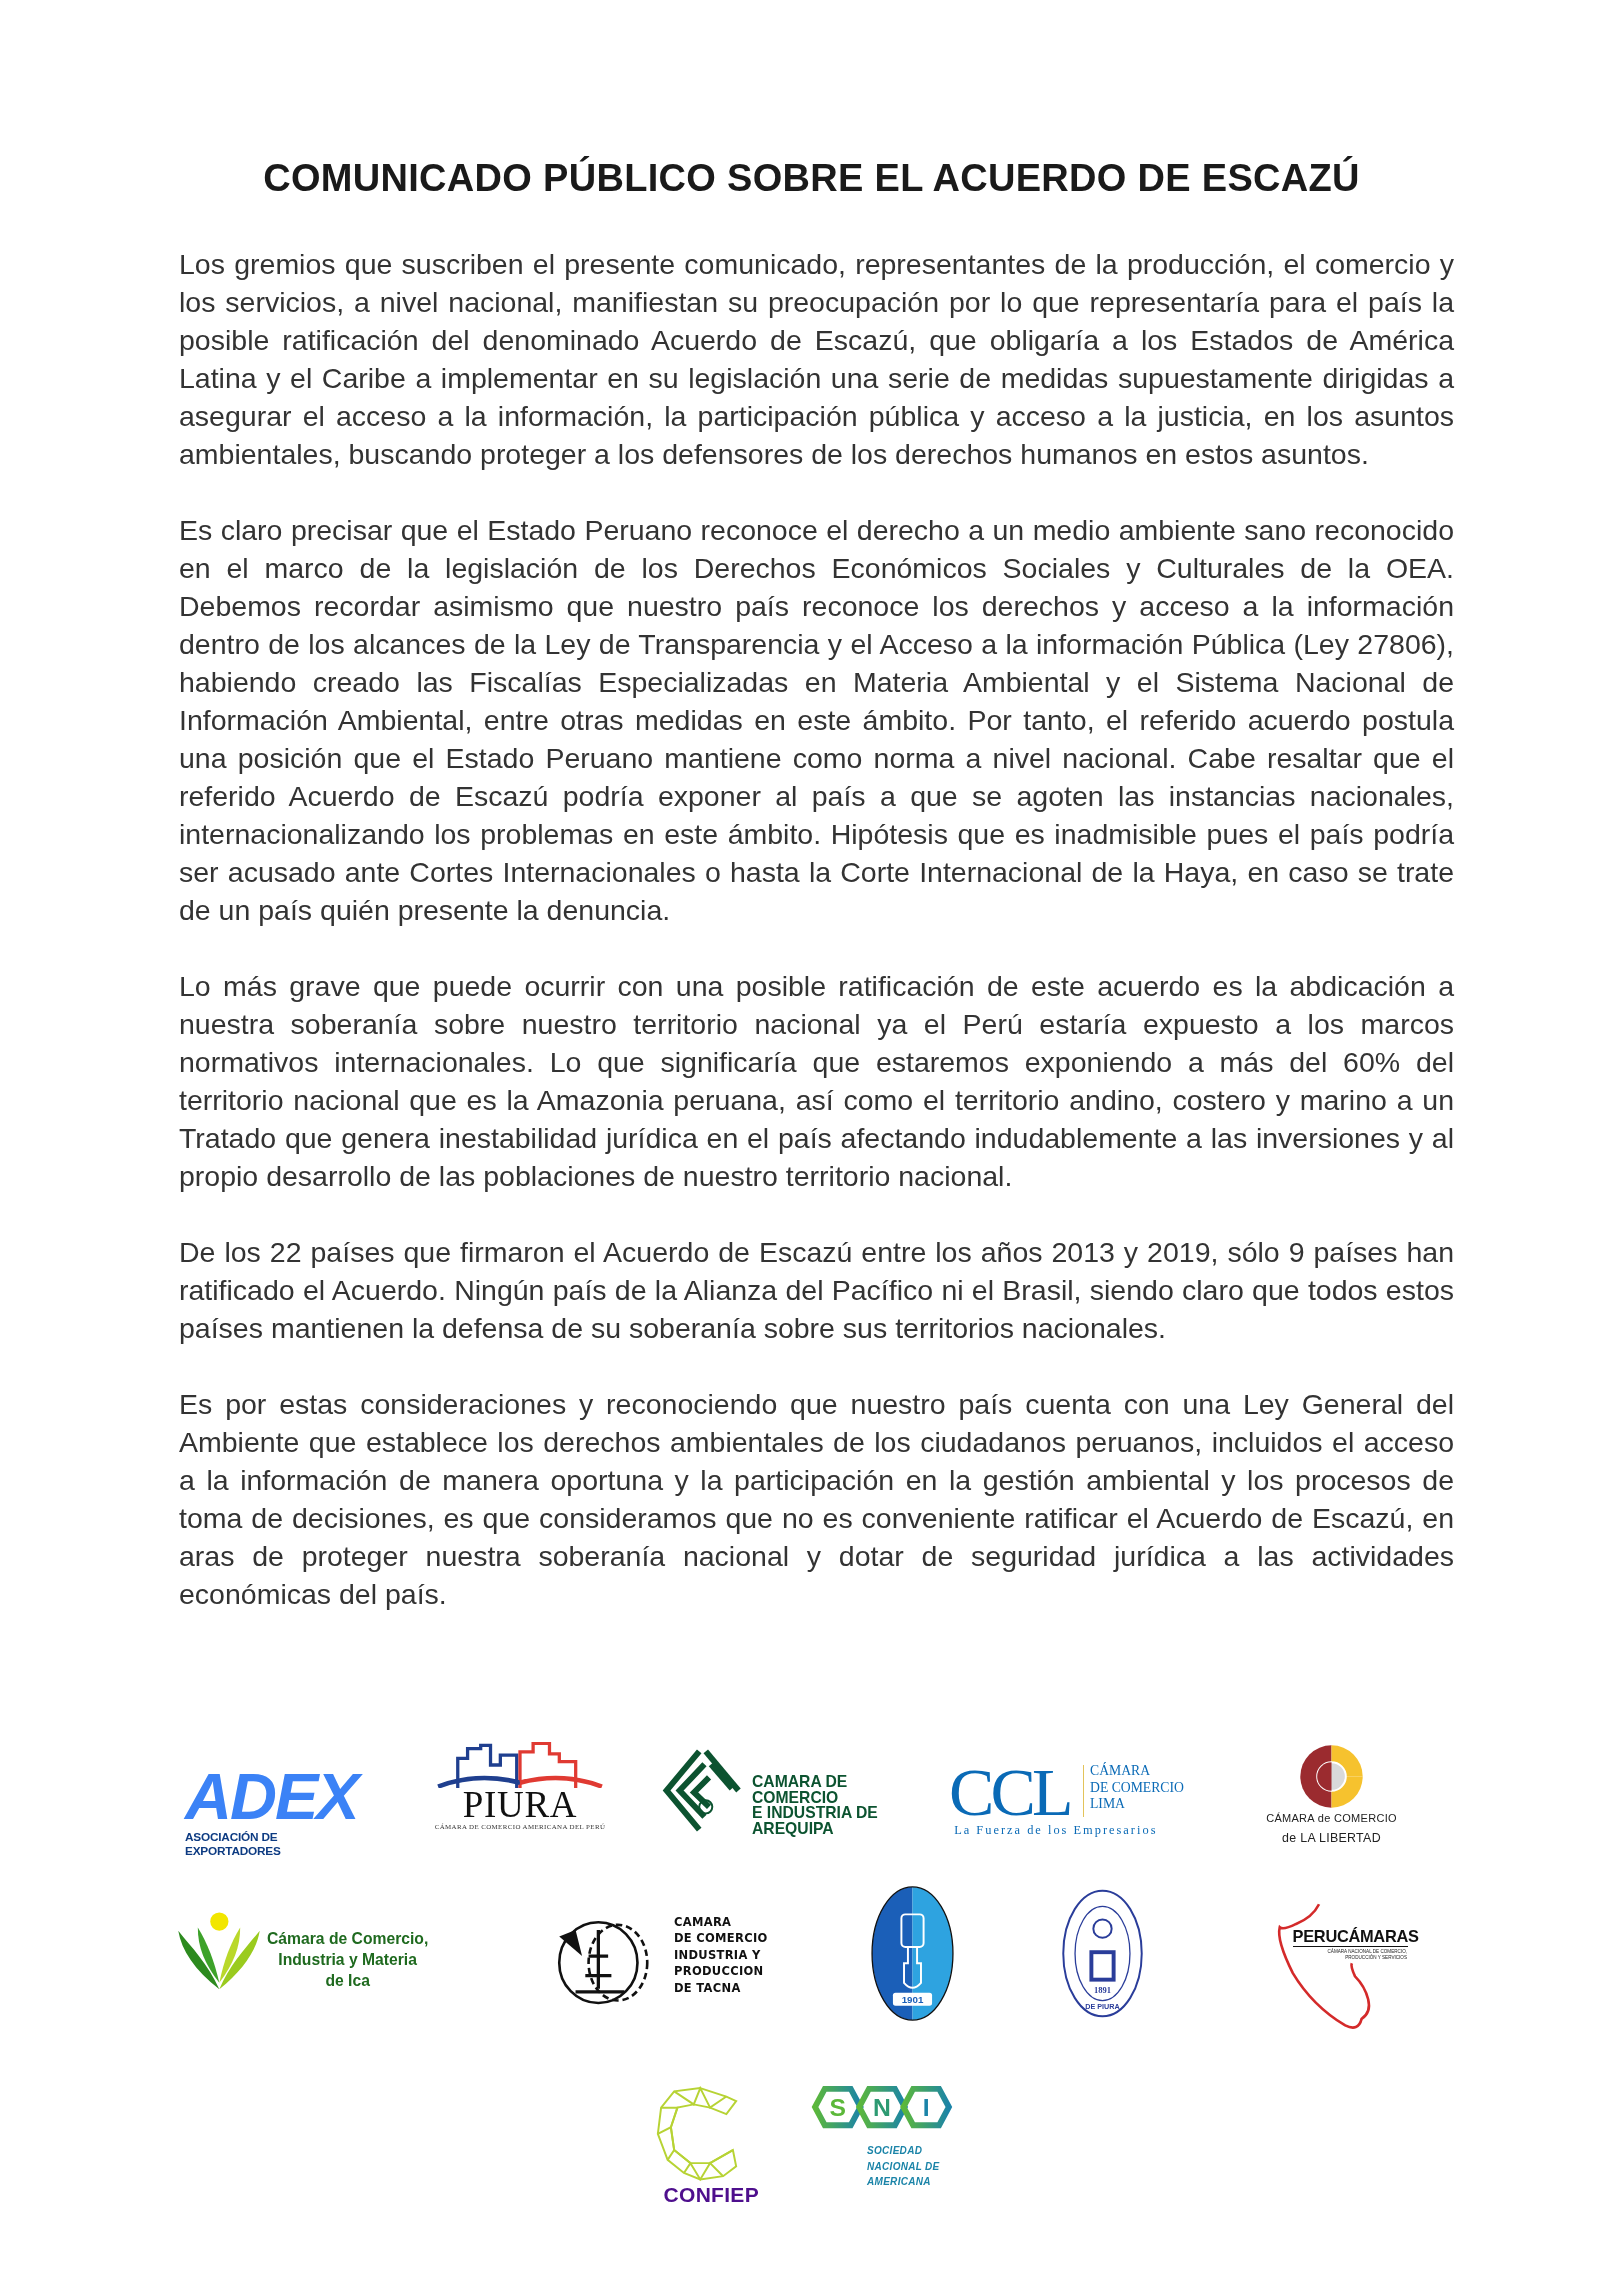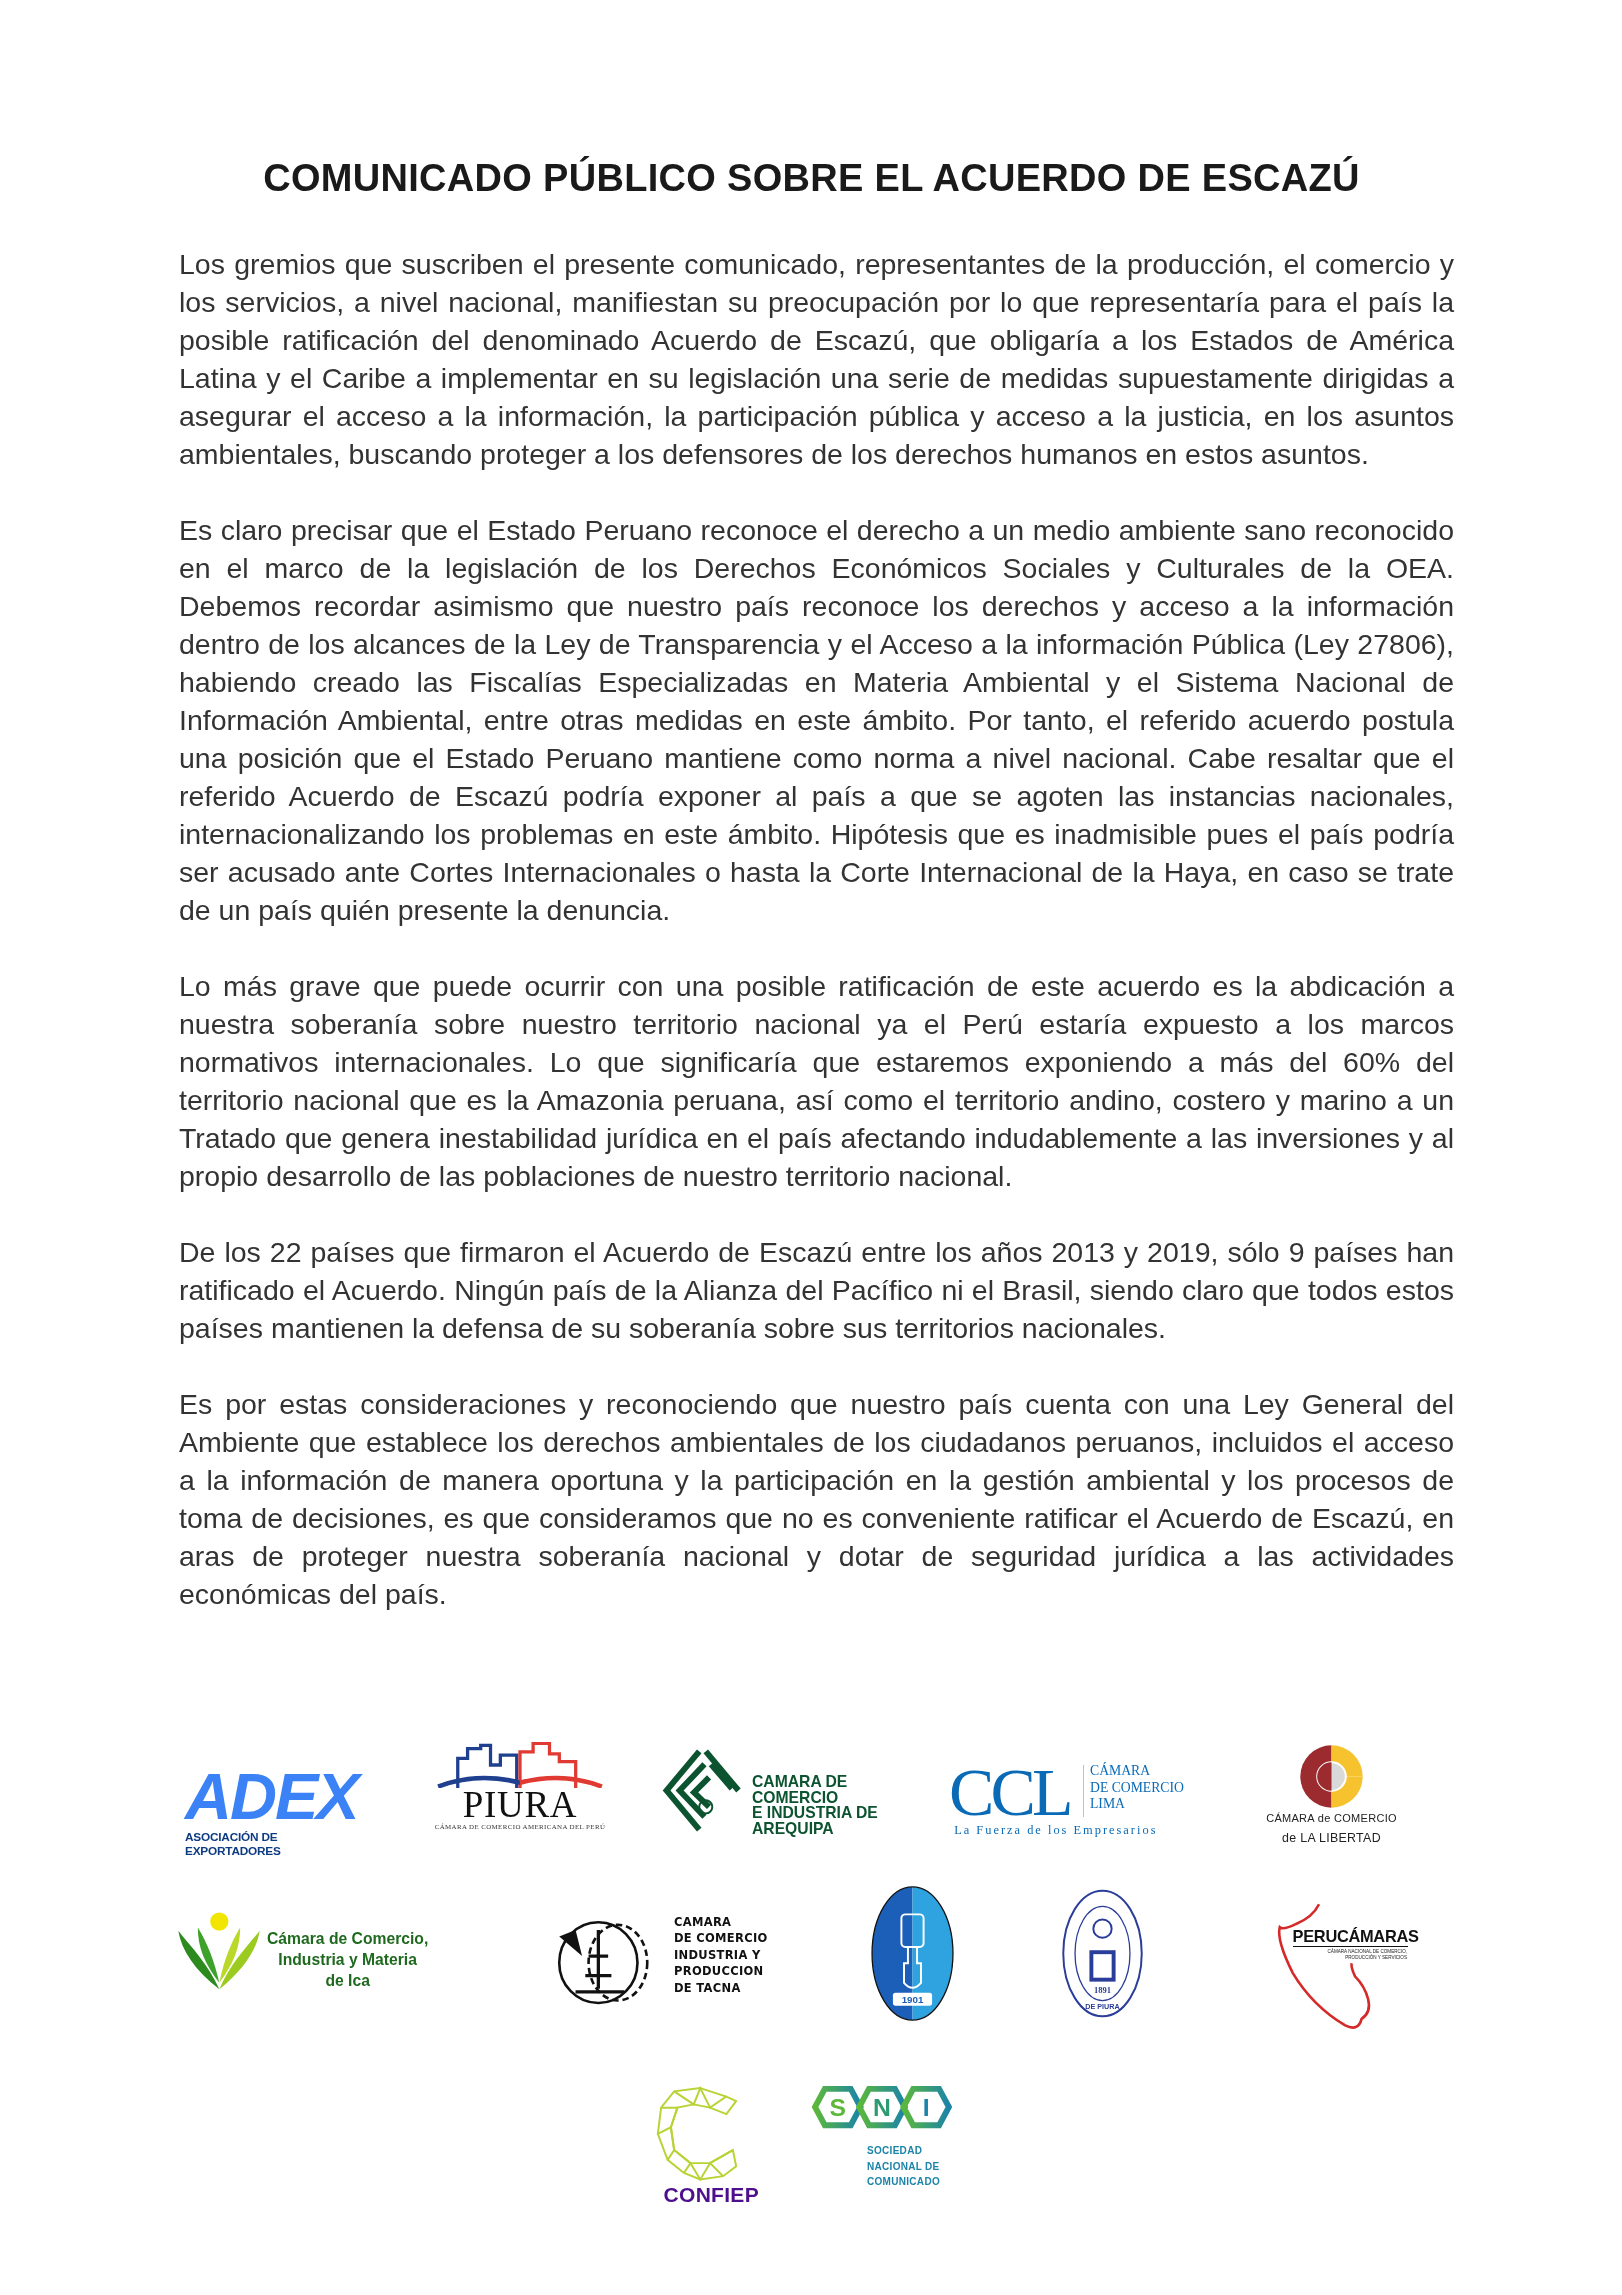--- a/index.html
+++ b/index.html
@@ -40,21 +40,21 @@
   .piura { left:1060px; top:1888px; width:85px; height:131px; }
   .perucam { left:1273px; top:1901px; width:151px; height:131px; }
   .perucam .name { position:absolute; left:19.6px; top:26px; font-family:"Liberation Sans", sans-serif; font-weight:bold; font-size:16.4px; color:#111; letter-spacing:-0.3px; }
   .perucam .line { position:absolute; left:19.6px; top:45px; width:115px; height:1.3px; background:#111; }
   .perucam .sub { position:absolute; left:39px; top:48px; font-family:"Liberation Sans", sans-serif; font-size:4.6px; line-height:5.9px; color:#222; text-align:right; width:95px; }
   
   .confiep { left:635px; top:2078px; width:124px; height:131px; text-align:center; }
   .confiep .name { position:absolute; left:0; top:105px; width:124px; font-family:"Liberation Sans", sans-serif; font-weight:bold; font-size:21px; color:#4e0f8d; letter-spacing:0.3px;text-align:right; }
   
   .sni { left:811px; top:2081px; width:151px; height:118px; }
-  .sni .txt { position:absolute; left:56px; top:62px; font-family:"Liberation Sans", sans-serif; font-weight:bold; font-size:10px; line-height:15.7px; color:#1b84a8; letter-spacing:0.3px; }
+  .sni .txt { position:absolute; left:56px; top:62px; font-family:"Liberation Sans", sans-serif; font-weight:bold; font-size:10px; line-height:15.7px; color:#1b84a8; letter-spacing:0.3px;font-style:italic; }
 </style>
 </head>
 <body>
 
 <div class="title">COMUNICADO PÚBLICO SOBRE EL ACUERDO DE ESCAZÚ</div>
 
 <div class="body">
   <p>Los gremios que suscriben el presente comunicado, representantes de la producción, el comercio y los servicios, a nivel nacional, manifiestan su preocupación por lo que representaría para el país la posible ratificación del denominado Acuerdo de Escazú, que obligaría a los Estados de América Latina y el Caribe a implementar en su legislación una serie de medidas supuestamente dirigidas a asegurar el acceso a la información, la participación pública y acceso a la justicia,  en los asuntos ambientales, buscando proteger a los defensores de los derechos humanos en estos asuntos.</p>
   <p>Es claro precisar que el Estado Peruano reconoce el derecho a un medio ambiente sano reconocido en el marco de la legislación de los Derechos Económicos Sociales y Culturales de la OEA. Debemos recordar asimismo que nuestro país reconoce los derechos y acceso a la información dentro de los alcances de la Ley de Transparencia y el Acceso a la información Pública (Ley 27806), habiendo creado las Fiscalías Especializadas en Materia Ambiental y el Sistema Nacional de Información Ambiental, entre otras medidas en este ámbito. Por tanto, el referido acuerdo postula una posición que el Estado Peruano mantiene como norma a nivel nacional. Cabe resaltar que el referido Acuerdo de Escazú podría exponer al país a que se agoten las instancias nacionales, internacionalizando los problemas en este ámbito. Hipótesis que es inadmisible pues el país podría ser acusado ante Cortes Internacionales o hasta la Corte Internacional de la Haya, en caso se trate de un país quién presente la denuncia.</p>
   <p>Lo más grave que puede ocurrir con una posible ratificación de este acuerdo es la abdicación a nuestra soberanía sobre nuestro territorio nacional ya el Perú estaría expuesto a los marcos normativos internacionales. Lo que significaría que estaremos exponiendo a más del 60% del territorio nacional que es la Amazonia peruana, así como el territorio andino, costero y marino a un Tratado que genera inestabilidad jurídica en el país afectando indudablemente a las inversiones y al propio desarrollo de las poblaciones de nuestro territorio nacional.</p>
@@ -218,16 +218,16 @@
       <path d="M88 12 H128 L143 40 L128 68 H88 L73 40 Z"></path>
       <path d="M156 12 H196 L211 40 L196 68 H156 L141 40 Z"></path>
     </g>
     <text x="40" y="54" text-anchor="middle" font-family="Liberation Sans, sans-serif" font-weight="bold" font-size="38" fill="#5cb83a">S</text>
     <text x="108" y="54" text-anchor="middle" font-family="Liberation Sans, sans-serif" font-weight="bold" font-size="38" fill="#2d9a72">N</text>
     <text x="176" y="54" text-anchor="middle" font-family="Liberation Sans, sans-serif" font-weight="bold" font-size="38" fill="#1b84a8">I</text>
   </svg>
   <div class="txt">
     <div>SOCIEDAD</div>
     <div>NACIONAL DE</div>
-    <div>COMUNICADO</div>
+    <div>AMERICANA</div>
   </div>
 </div>
 
 
 </body></html>

